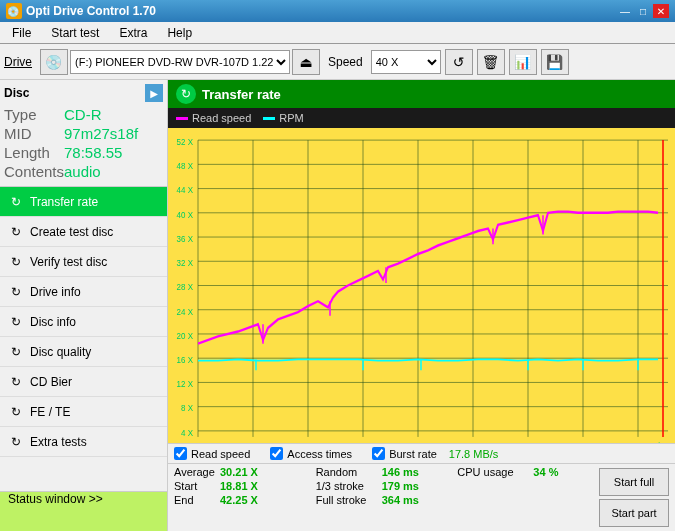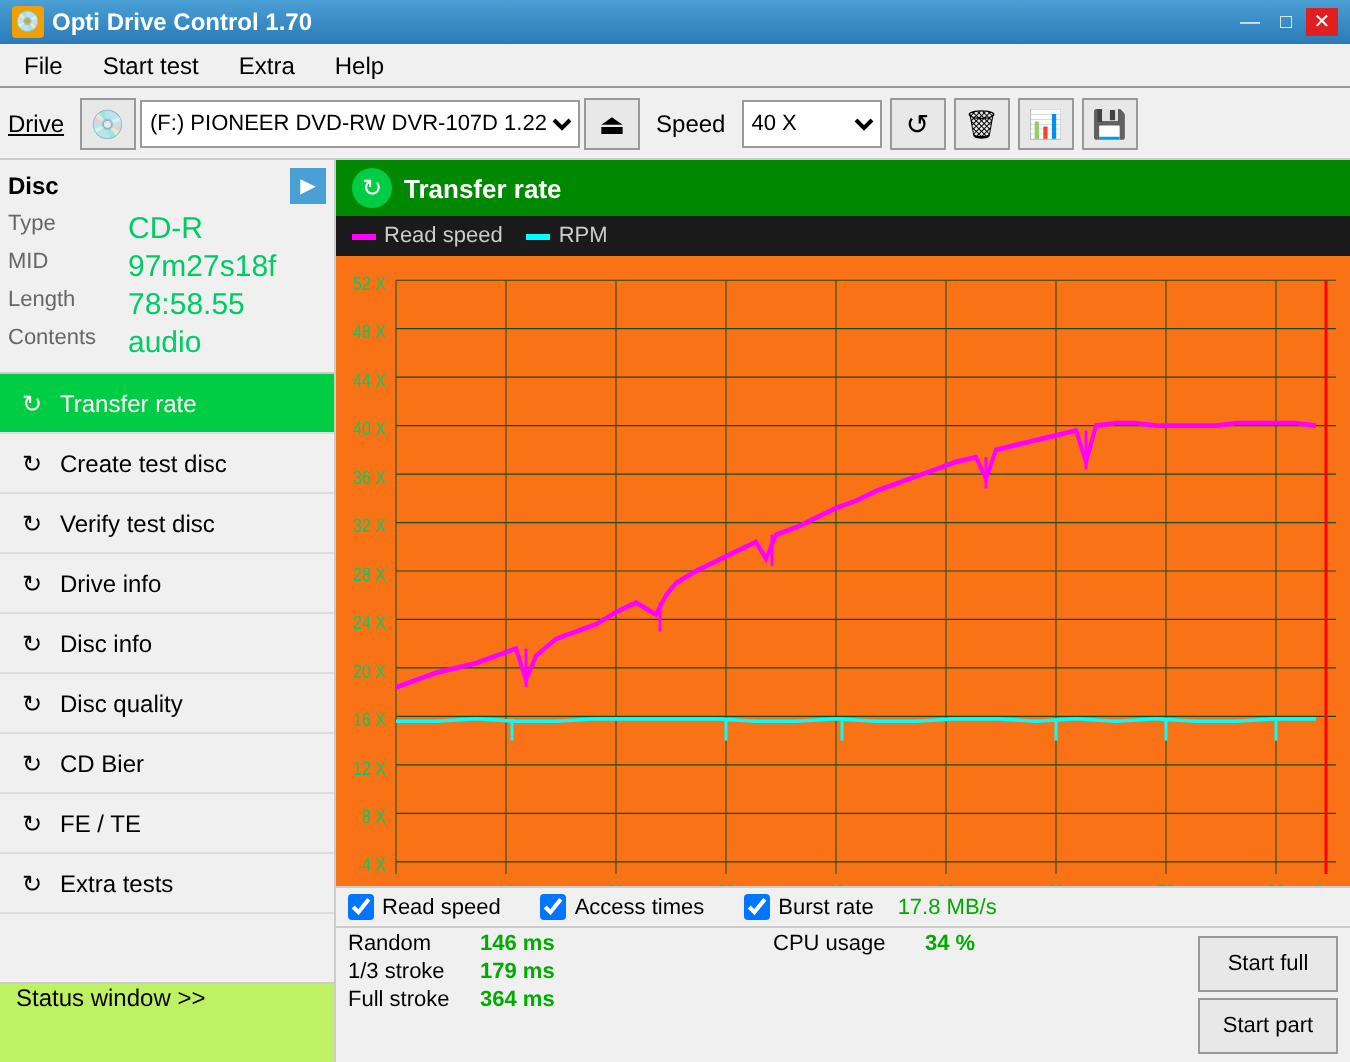--- a/index.html
+++ b/index.html
@@ -32,21 +32,21 @@
     
     
     .sidebar { width: 168px; background: #f0f0f0; border-right: 1px solid #ccc; display: flex; flex-direction: column; flex-shrink: 0; }
     
     
     .disc-panel { padding: 4px; border-bottom: 1px solid #ccc; }
     .disc-header { display: flex; align-items: center; justify-content: space-between; margin-bottom: 4px; }
     .disc-header-text { font-weight: bold; font-size: 12px; }
     .disc-arrow-btn { width: 18px; height: 18px; background: #4a9fd4; border: none; cursor: pointer; display: flex; align-items: center; justify-content: center; color: white; font-size: 10px; }
     .disc-row { display: flex; margin-bottom: 2px; }
-    .disc-key { width: 60px; color: #666; font-size: 11px; }
+    .disc-key { width: 60px; color: #666; font-size: 15px; }
     .disc-value { color: #00cc66; font-size: 15px; flex: 1; }
     .label-row { display: flex; align-items: center; gap: 4px; }
     .label-input { width: 80px; height: 18px; border: 1px solid #999; background: white; font-size: 11px; }
     .label-settings-btn { width: 20px; height: 20px; background: #4a9fd4; border: none; cursor: pointer; display: flex; align-items: center; justify-content: center; }
     
     
     .sidebar-nav { display: flex; flex-direction: column; flex: 1; }
     .nav-item { height: 30px; display: flex; align-items: center; gap: 6px; padding: 0 8px; cursor: pointer; font-size: 12px; color: #000; border-bottom: 1px solid #ddd; }
     .nav-item.active { background: #00cc44; color: white; }
     .nav-item-icon { width: 16px; height: 16px; display: flex; align-items: center; justify-content: center; }
@@ -62,21 +62,21 @@
     .chart-icon { width: 20px; height: 20px; border-radius: 50%; background: #00cc44; display: flex; align-items: center; justify-content: center; color: white; font-size: 12px; }
     .chart-title { color: white; font-weight: bold; font-size: 13px; }
     
     
     .legend { background: #1a1a1a; height: 20px; display: flex; align-items: center; padding: 0 8px; gap: 12px; }
     .legend-item { display: flex; align-items: center; gap: 4px; }
     .legend-color { width: 12px; height: 3px; }
     .legend-text { color: #ccc; font-size: 11px; }
     
     
-    .chart-area { background: #f97316; flex: 1; position: relative; overflow: hidden; text-align: center; }
+    .chart-area { background: #fde047; flex: 1; position: relative; overflow: hidden; text-align: center; }
     .chart-svg { width: 100%; height: 100%; }
     
     
     .bottom-controls { background: #f0f0f0; border-top: 1px solid #ccc; }
     .checkboxes-row { display: flex; align-items: center; padding: 3px 6px; gap: 20px; border-bottom: 1px solid #ccc; }
     .checkbox-item { display: flex; align-items: center; gap: 4px; font-size: 11px; }
     .burst-rate-value { color: #00aa00; font-size: 11px; }
     
     .stats-row { display: flex; align-items: stretch; padding: 2px 6px; gap: 6px; }
     .stat-group { display: flex; flex-direction: column; gap: 2px; flex: 1; }
@@ -305,20 +305,34 @@
           <span>Access times</span>
         </div>
         <div class="checkbox-item">
           <input type="checkbox" checked="" style="">
           <span>Burst rate</span>
           <span class="burst-rate-value" style="margin-left:8px;">17.8 MB/s</span>
         </div>
       </div>
 
       <div class="stats-row">
+        <div class="stat-group">
+          <div class="stat-row">
+            <span class="stat-label">Average</span>
+            <span class="stat-value">30.21 X</span>
+          </div>
+          <div class="stat-row">
+            <span class="stat-label">Start</span>
+            <span class="stat-value">18.81 X</span>
+          </div>
+          <div class="stat-row">
+            <span class="stat-label">End</span>
+            <span class="stat-value">42.25 X</span>
+          </div>
+        </div>
 
         <div class="stat-group">
           <div class="stat-row">
             <span class="stat-label2">Random</span>
             <span class="stat-value2">146 ms</span>
           </div>
           <div class="stat-row">
             <span class="stat-label2">1/3 stroke</span>
             <span class="stat-value2">179 ms</span>
           </div>

